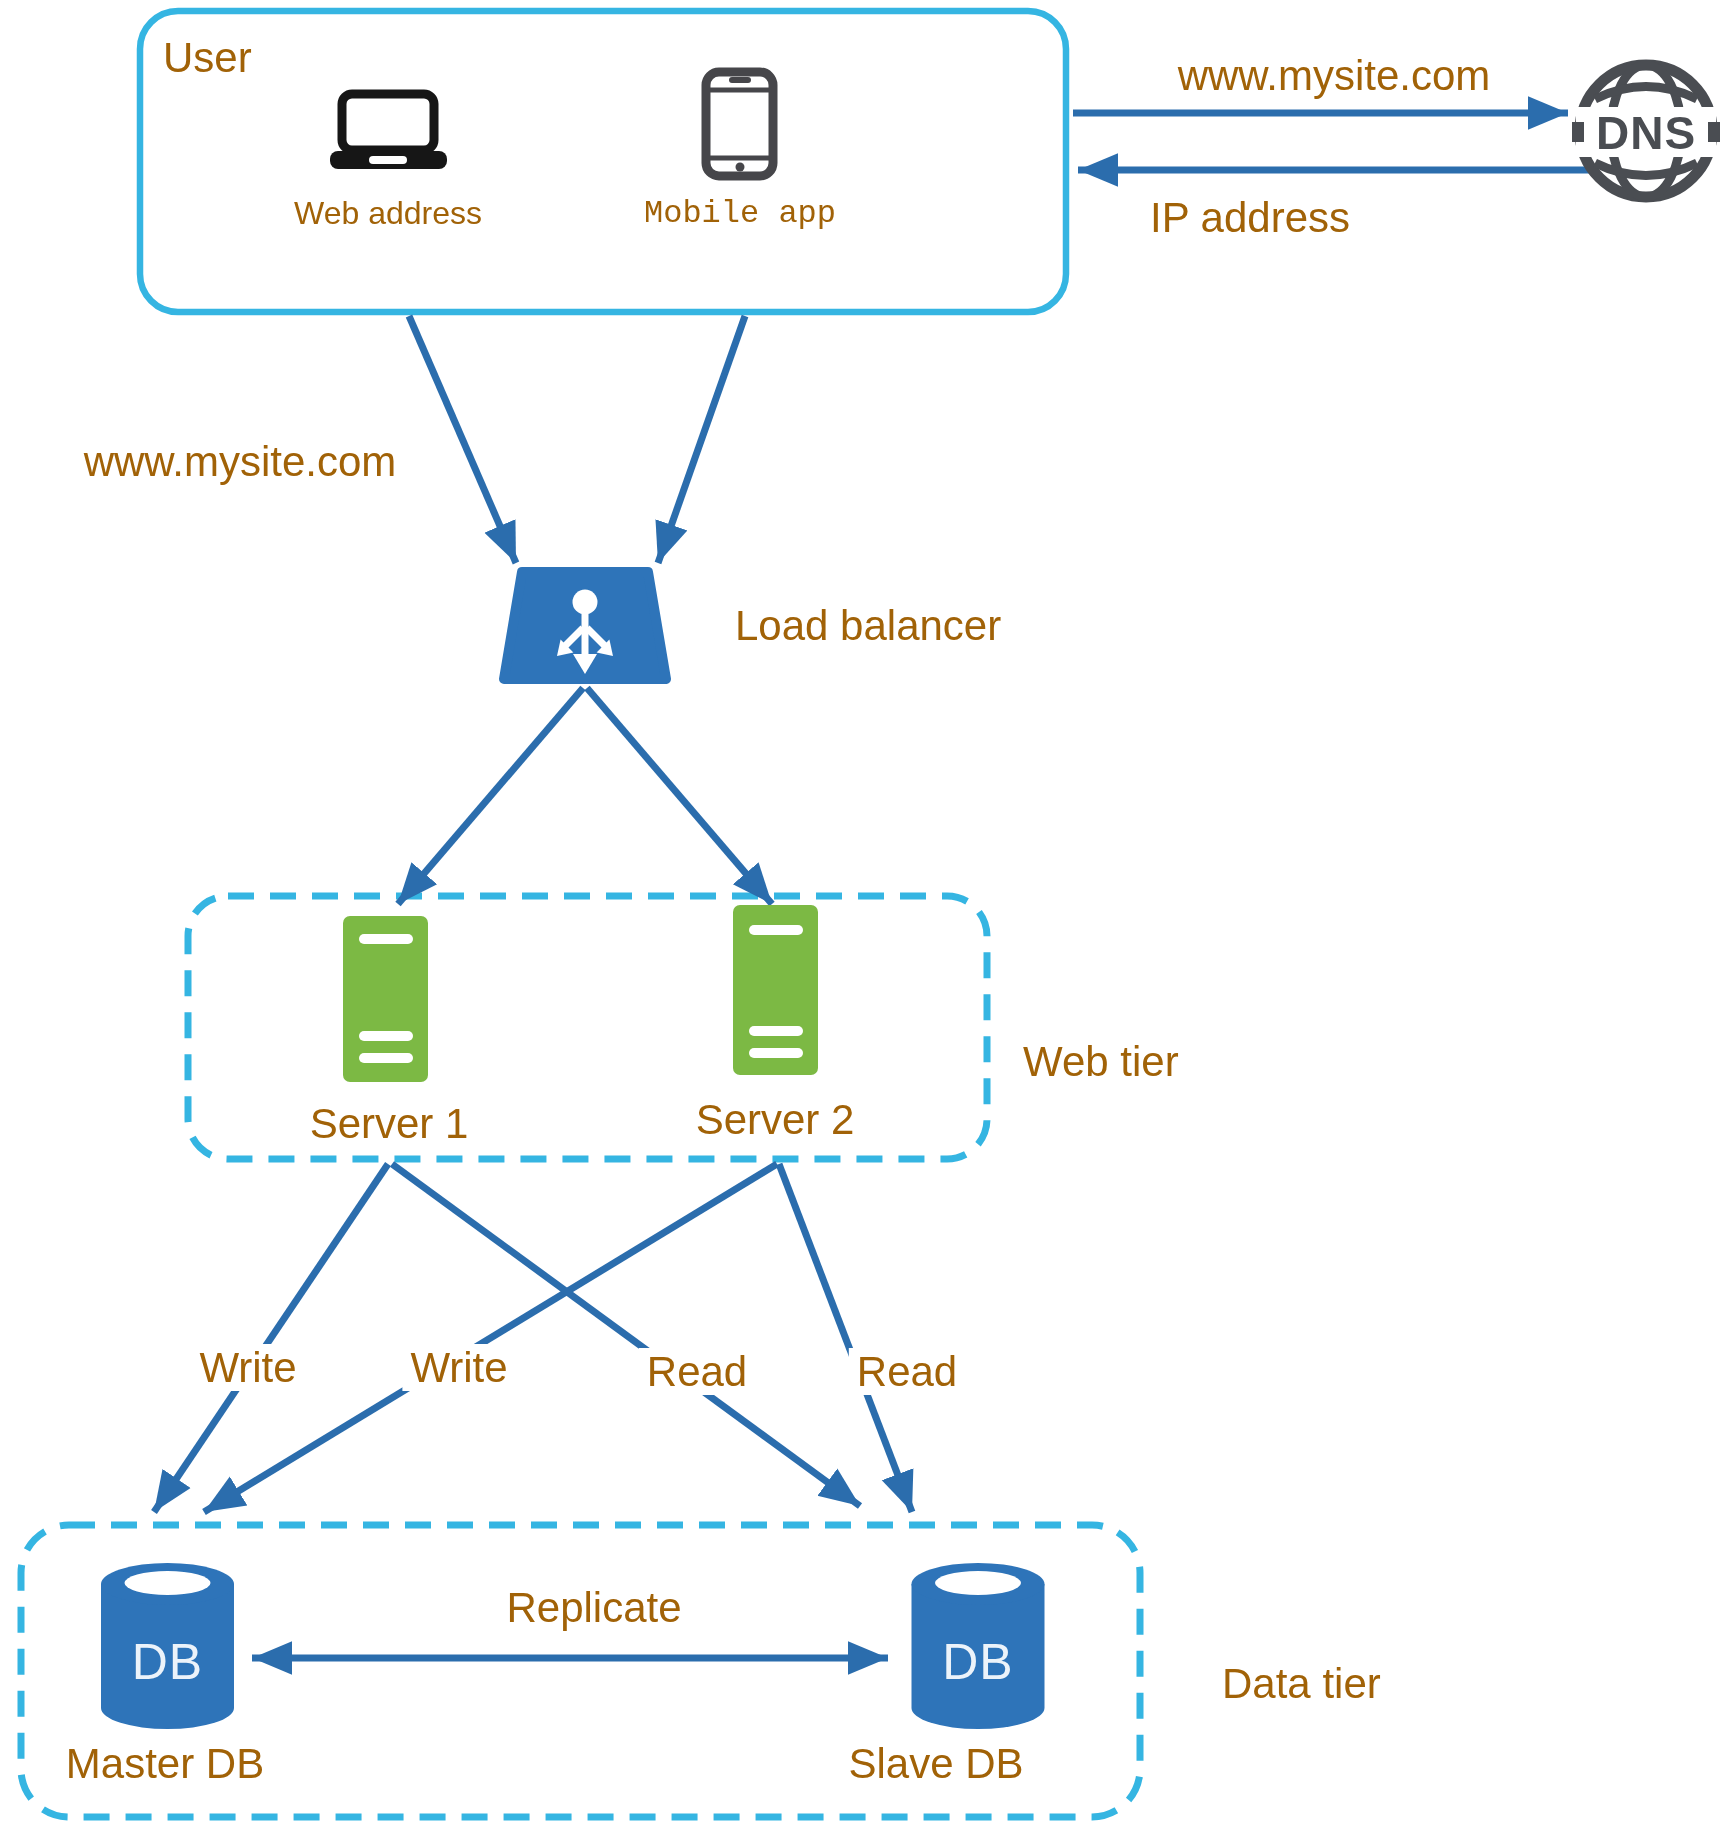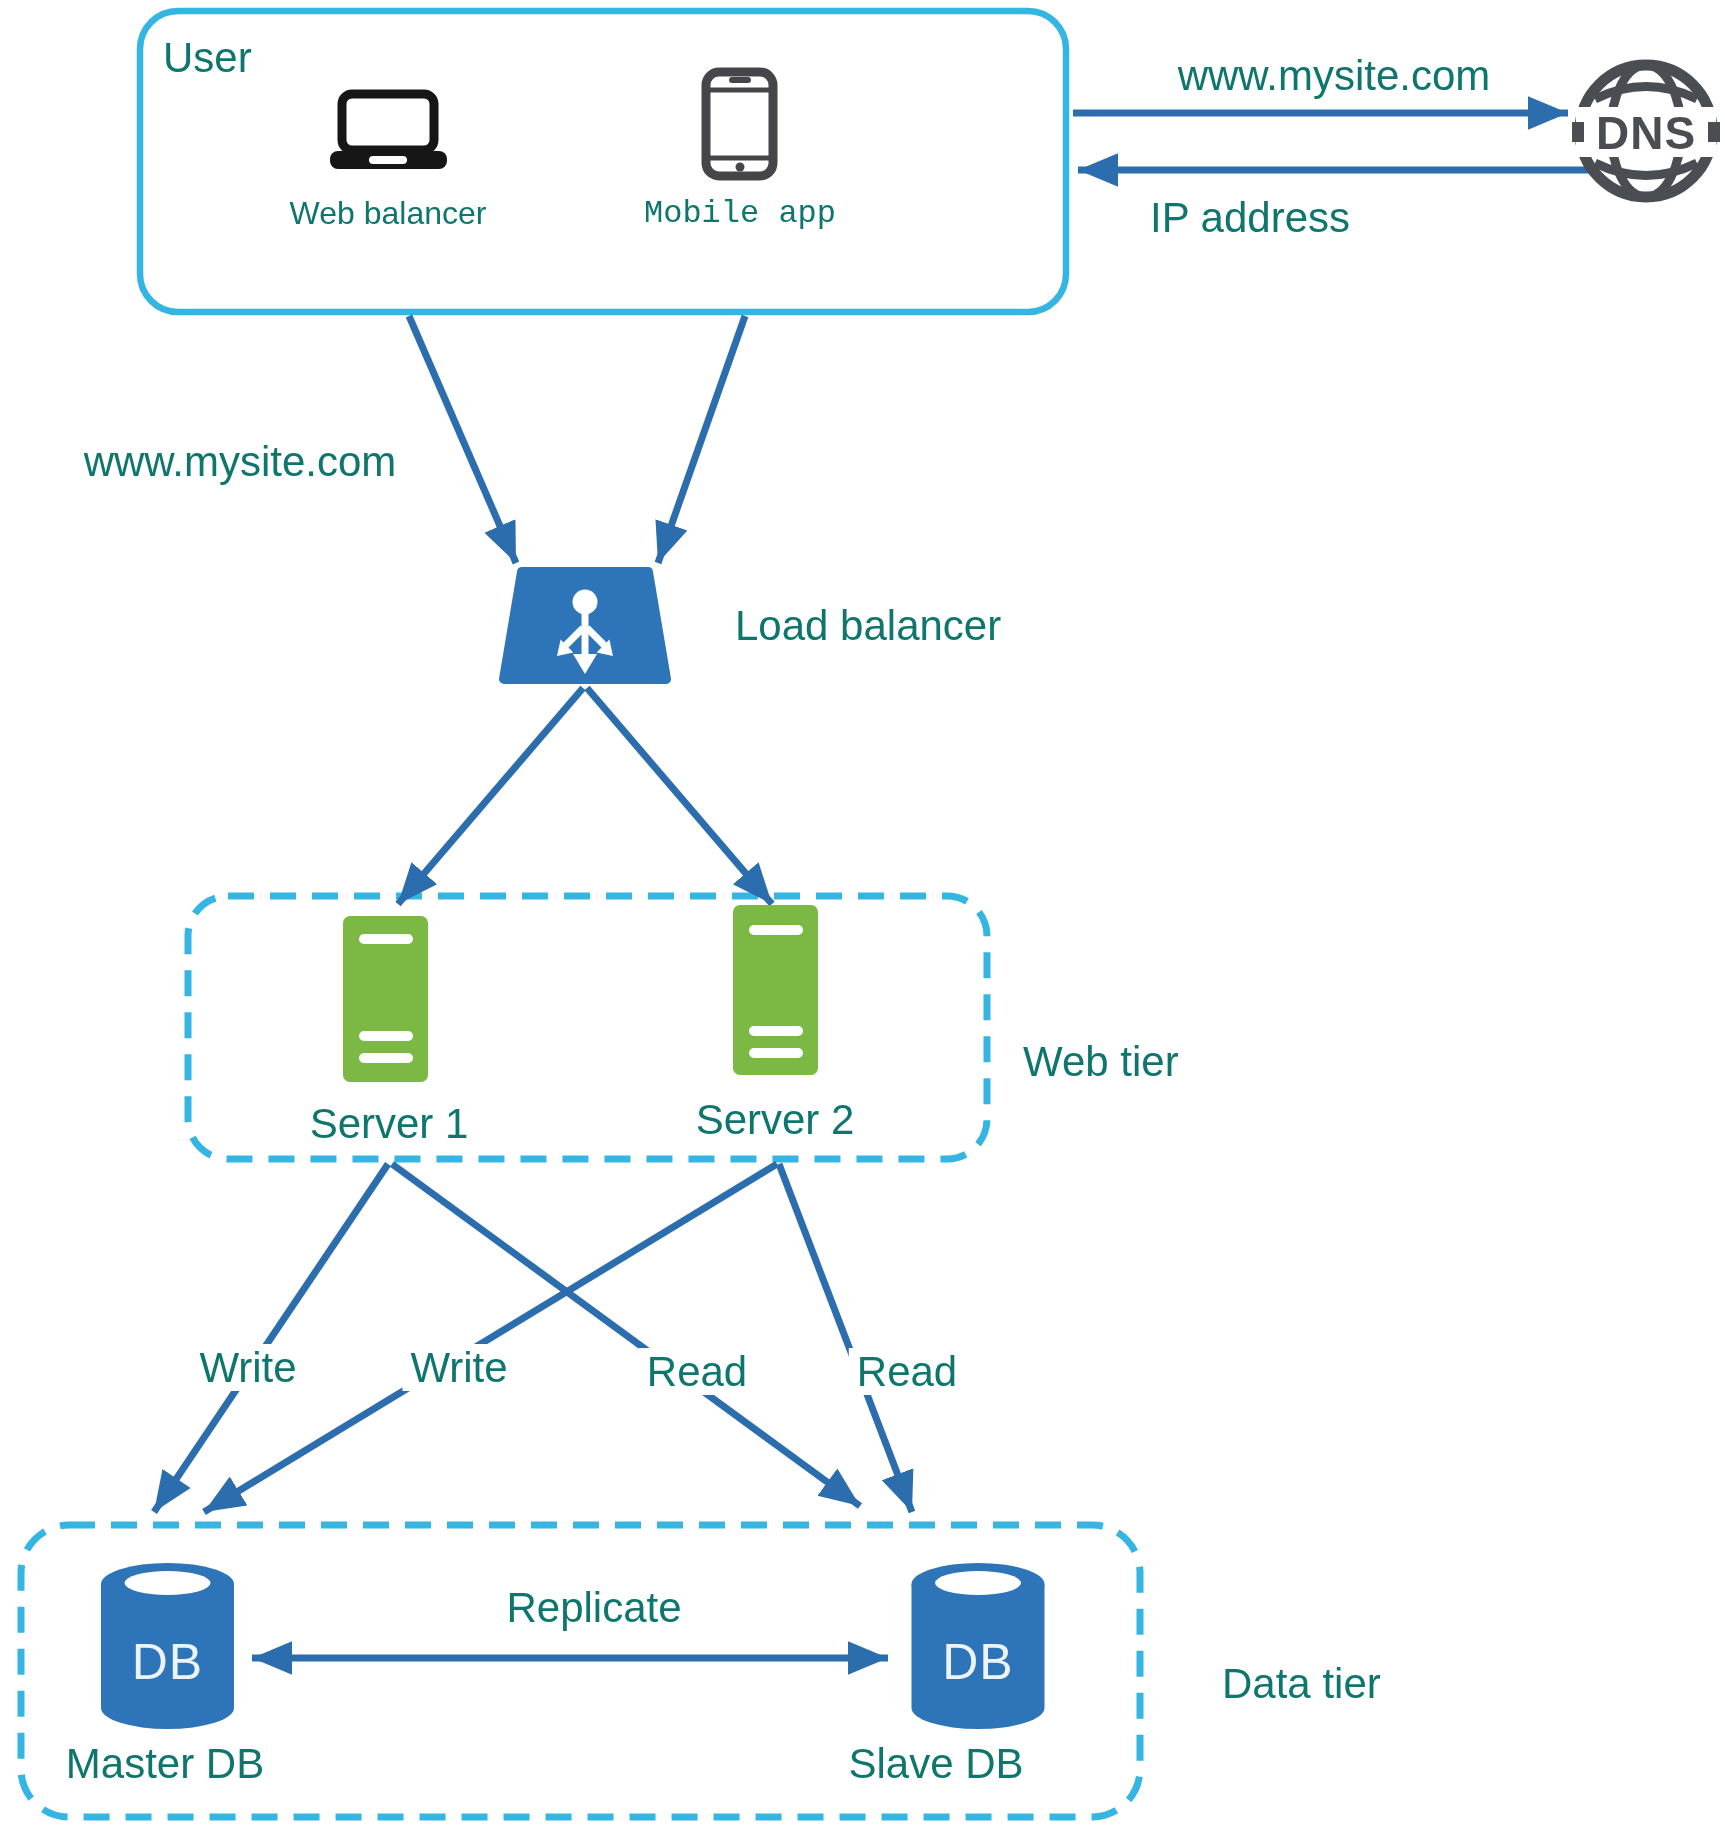--- a/index.html
+++ b/index.html
@@ -1,19 +1,19 @@
 <!DOCTYPE html>
 <html><head>
 <meta charset="utf-8">
 <style>
   html,body{margin:0;padding:0;background:#fff;}
   .stage{position:relative;width:1725px;height:1827px;background:#fff;overflow:hidden;}
   .stage svg.underlay{position:absolute;left:0;top:0;}
   .lbl{position:absolute;font-family:"Liberation Sans",sans-serif;font-size:42px;line-height:1.12;
-       color:#0f766e;white-space:nowrap;}
+       color:#a16207;white-space:nowrap;}
   .c{transform:translateX(-50%);}
   .small{font-size:32px;}
   .mask{background:#ffffff;padding:0 8px;}
   .api-bg{background:#f2f5f8;padding:2px 12px;}
 </style>
 </head>
 <body>
 
 <div class="stage">
 
@@ -99,21 +99,21 @@
     </g>
     <g>
       <path d="M911.5,1584 L911.5,1708 A66.5,21 0 0 0 1044.5,1708 L1044.5,1584 Z" fill="#2e74b9"></path>
       <ellipse cx="978" cy="1584" rx="66.5" ry="21" fill="#2e74b9"></ellipse>
       <ellipse cx="978" cy="1583" rx="43" ry="12" fill="#fff"></ellipse>
       <text x="978" y="1679" text-anchor="middle" font-family="Liberation Sans, sans-serif" font-size="50" fill="#ecf3fa" letter-spacing="1">DB</text>
     </g>
   </svg>
 
   <div class="lbl" style="left:163px;top:34px;">User</div>
-  <div class="lbl small c" style="left:388px;top:196px;">Web balancer</div>
+  <div class="lbl small c" style="left:388px;top:196px;">Web address</div>
   <div class="lbl small c" style="left:740px;top:196px;font-family:Liberation Mono, monospace;">Mobile app</div>
 
   <div class="lbl c" style="left:1334px;top:52px;">www.mysite.com</div>
   <div class="lbl" style="left:1150px;top:194px;">IP address</div>
 
   <div class="lbl c" style="left:240px;top:438px;">www.mysite.com</div>
 
   <div class="lbl" style="left:735px;top:602px;">Load balancer</div>
 
   <div class="lbl c" style="left:389px;top:1100px;">Server 1</div>

